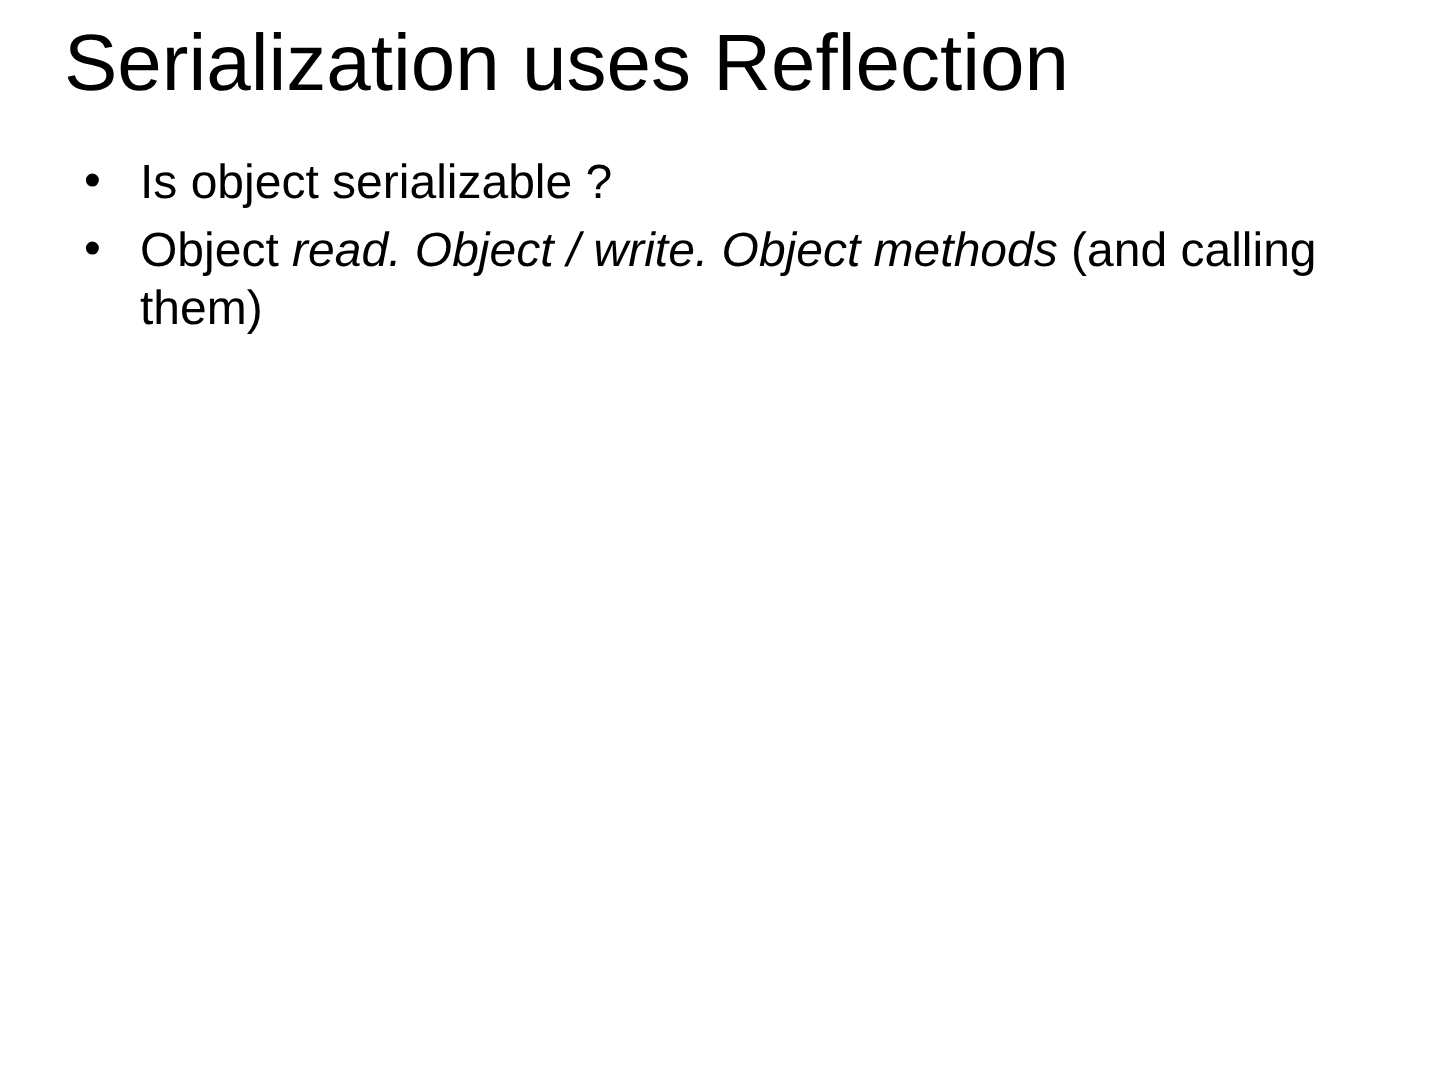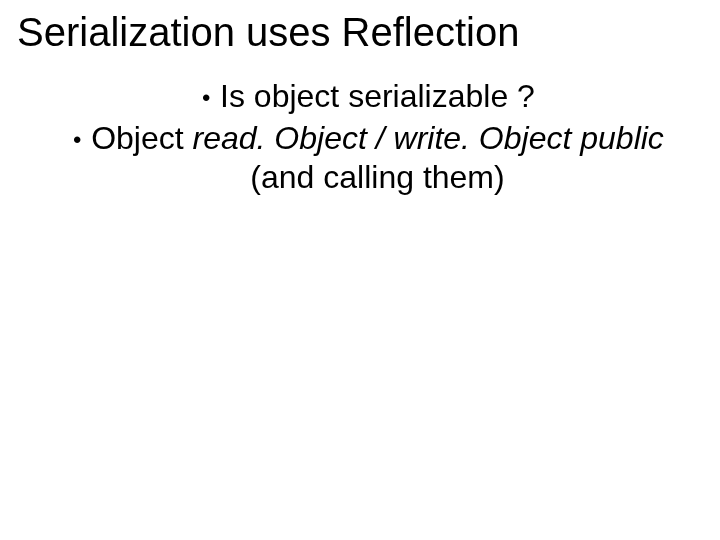--- a/index.html
+++ b/index.html
@@ -8,55 +8,54 @@
     width: 720px;
     height: 540px;
     background: #ffffff;
     font-family: Arial, Helvetica, sans-serif;
     color: #000000;
   }
   .slide {
     box-sizing: border-box;
     width: 720px;
     height: 436px;
-    padding: 10px 20px 20px 17px;
+    padding: 10px 20px 20px 32px;
   }
   .title {
     font-size: 40px;
     font-weight: normal;
     margin: 0 0 22px 0;
     letter-spacing: 0px;
   }
   ul.bullets {
     list-style: none;
     margin: 0;
     padding: 0 0 0 10px;
   }
   ul.bullets li {
-    font-size: 32px;
+    font-size: 24px;
     line-height: 1.2;
     margin: 0 0 4px 0;
     padding-left: 28px;
     text-indent: -28px;
-    text-align: center;
   }
   ul.bullets li::before {
     content: "•";
     display: inline-block;
     width: 28px;
     text-indent: 0;
     font-size: 24px;
     vertical-align: 1px;
   }
   .italic {
     font-style: italic;
   }
 </style>
 </head>
 <body>
 
 <div class="slide">
   <h1 class="title">Serialization uses Reflection</h1>
   <ul class="bullets">
     <li><span>Is object serializable ?</span><span class="italic"></span><span></span></li>
-    <li><span>Object </span><span class="italic">read. Object / write. Object public</span><span> (and calling them)</span></li>
+    <li><span>Object </span><span class="italic">read. Object / write. Object methods</span><span> (and calling them)</span></li>
   </ul>
 </div>
 
 </body></html>

